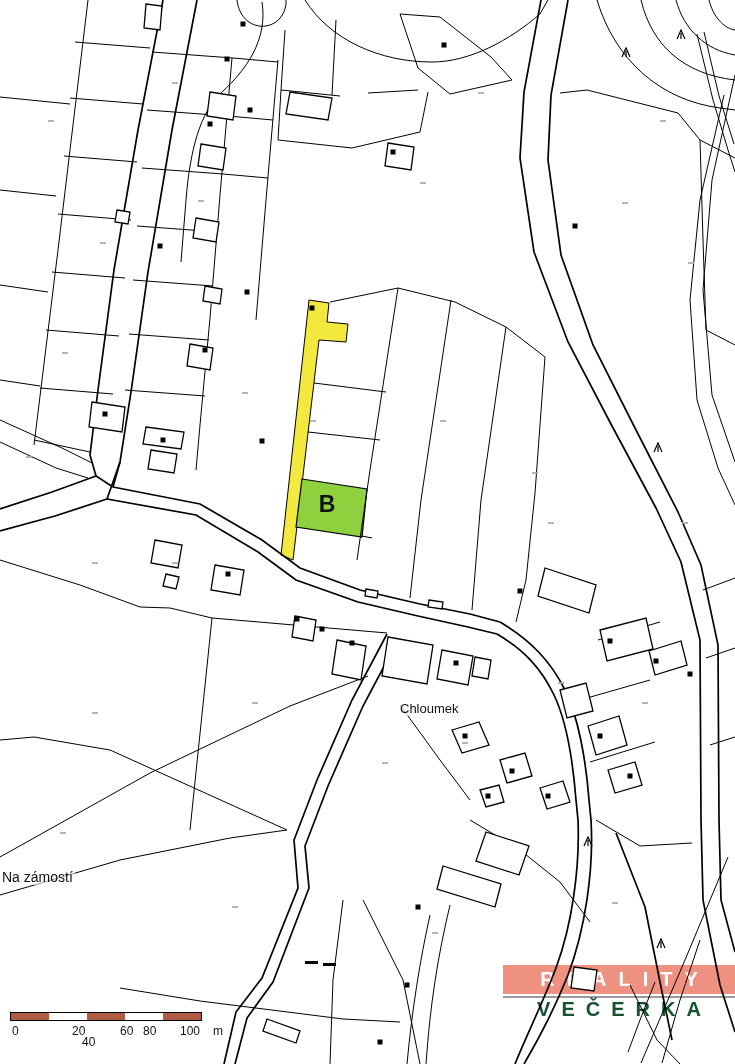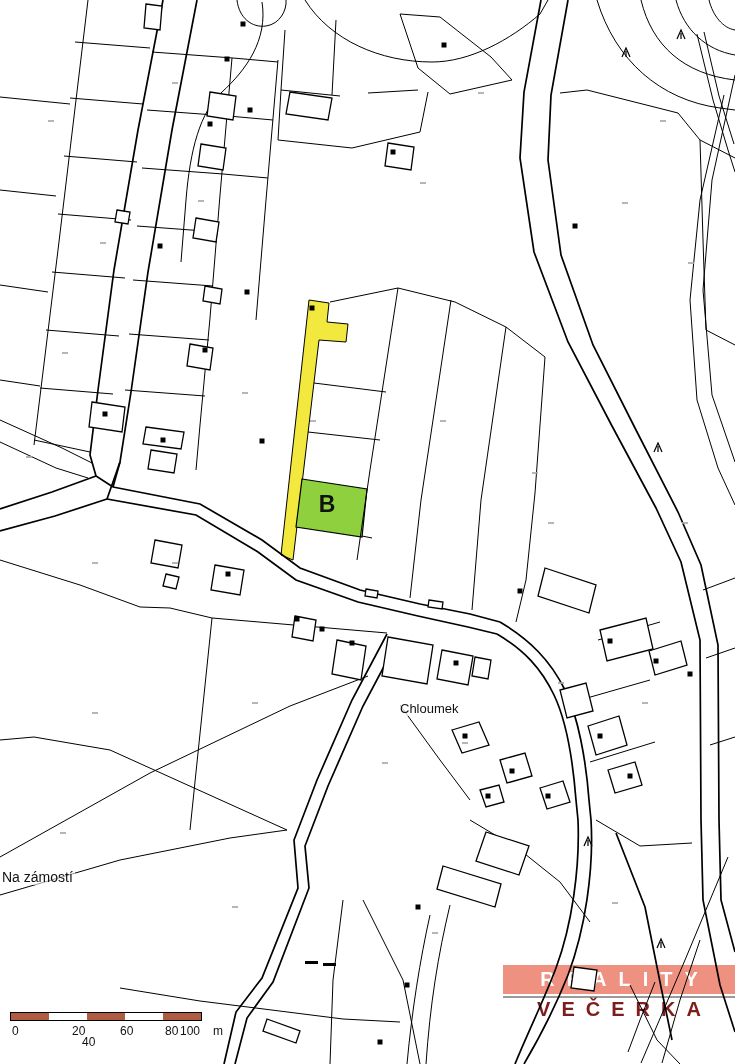--- a/index.html
+++ b/index.html
@@ -28,21 +28,21 @@
 </head>
 <body>
 
 <div id="stage">
 
   <div id="logo">
     <div id="logo-banner" style="background: rgb(239, 145, 129);">
       <span style="color: rgb(255, 255, 255);">REALITY</span>
     </div>
     <div id="logo-divider" style="background: rgb(154, 154, 154);"></div>
-    <div id="logo-line2" style="color: #7f1d1d;">VEČERKA</div>
+    <div id="logo-line2" style="color: #14532d;">VEČERKA</div>
   </div>
 
   <svg id="map" width="735" height="1064" viewBox="0 0 735 1064">
       <path d="M309,300 L329,303 L327,322 L348,324 L346,342 L319,340 L293,560 L281,555 Z" fill="#f3e93e" stroke="#000000" stroke-width="1"></path>
       <path d="M302,479 L367,489 L362,537 L296,527 Z" fill="#8ed03d" stroke="#000000" stroke-width="1.2"></path>
       <path d="M88,0 L58,250 L42,380 L34,445" fill="none" stroke="#000000" stroke-width="1"></path>
       <path d="M0,97 L70,104" fill="none" stroke="#000000" stroke-width="1"></path>
       <path d="M0,190 L56,196" fill="none" stroke="#000000" stroke-width="1"></path>
       <path d="M0,285 L48,292" fill="none" stroke="#000000" stroke-width="1"></path>
       <path d="M0,380 L40,386" fill="none" stroke="#000000" stroke-width="1"></path>
@@ -251,19 +251,19 @@
         <div style="background: rgb(255, 255, 255);"></div>
         <div style="background: rgb(176, 92, 66);"></div>
         <div style="background: rgb(255, 255, 255);"></div>
         <div style="background: rgb(176, 92, 66);"></div>
       </div>
     <div id="scale-ticks">
         <span style="left: 4px;">0</span>
         <span style="left: 36px; margin-left: 28px;">20</span>
         <span style="left: 74px; margin-top: 11px;">40</span>
         <span style="left: 112px;">60</span>
-        <span style="left: 157px;">80</span>
+        <span style="left: 135px;">80</span>
         <span style="left: 172px;">100</span>
         <span style="left: 205px;">m</span>
       </div>
   </div>
 
 </div>
 
 </body></html>

